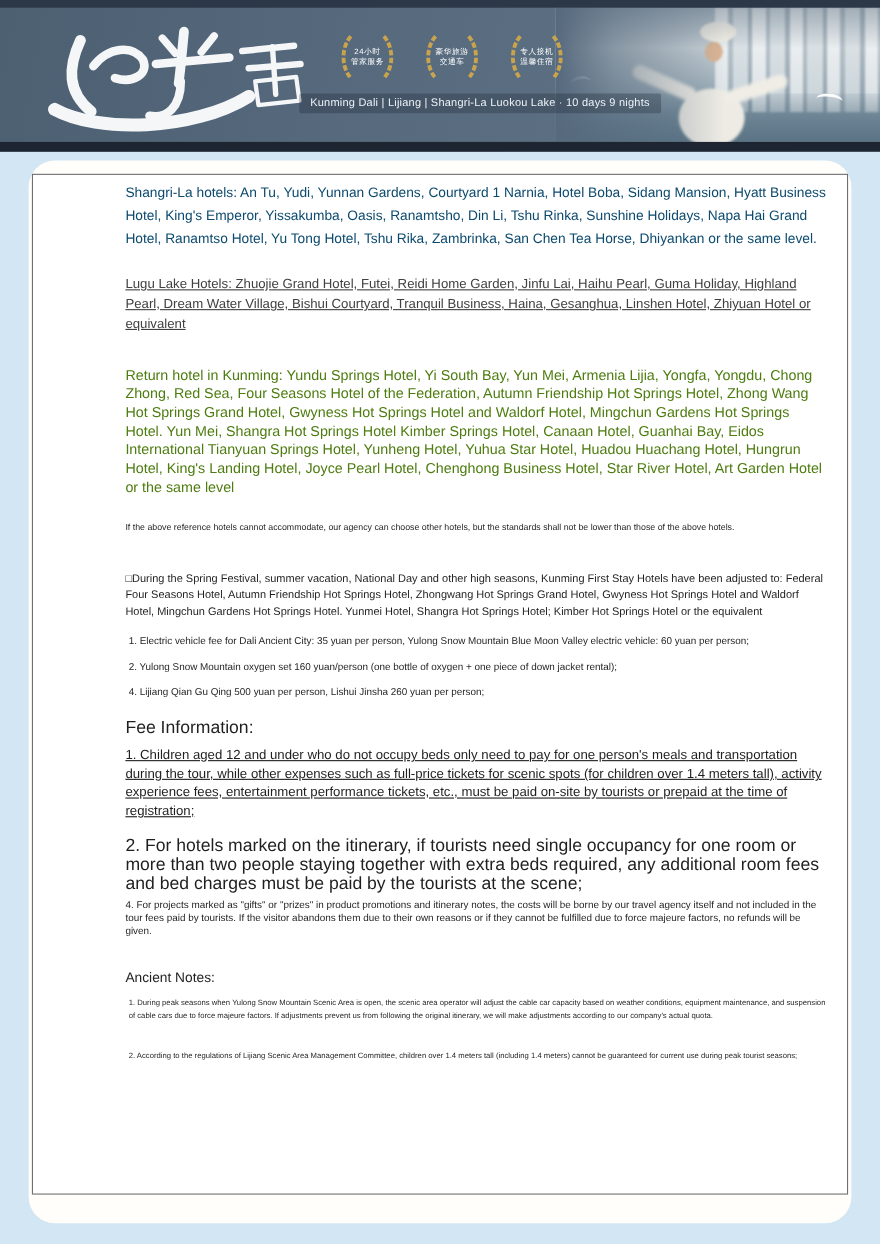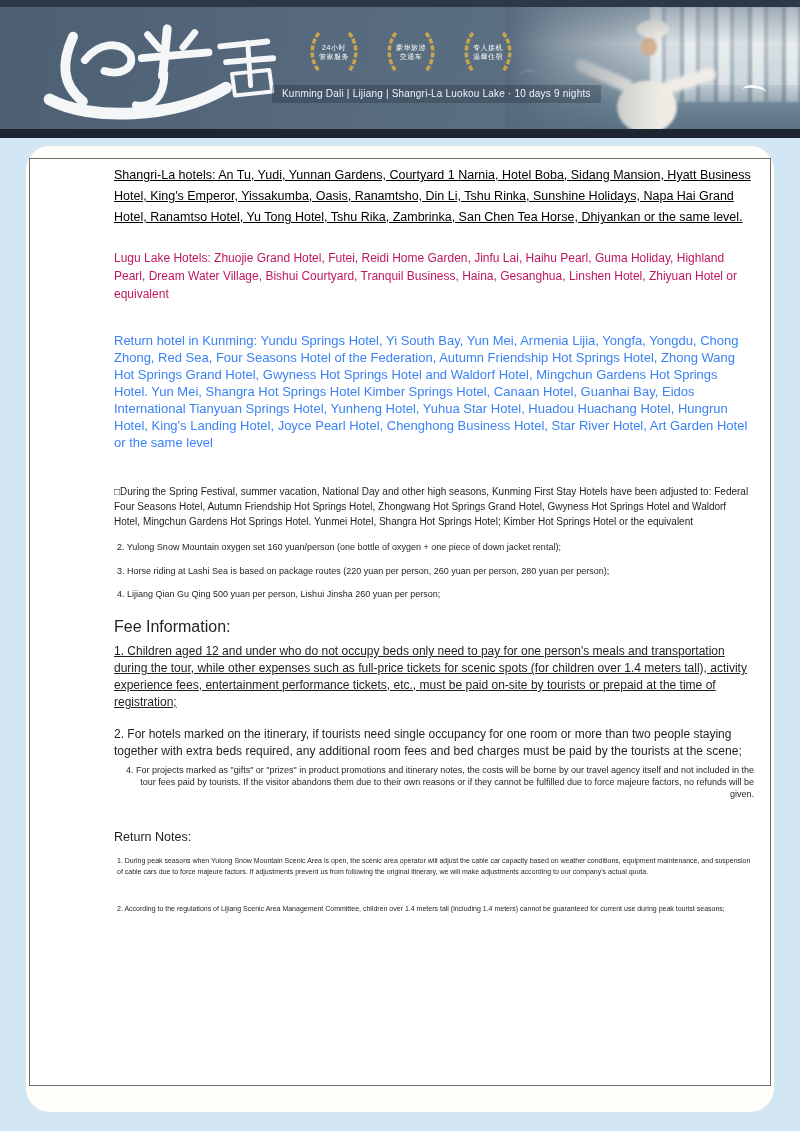--- a/index.html
+++ b/index.html
@@ -52,33 +52,33 @@
     text-align:center;letter-spacing:.5px;}
   .tagline{position:absolute;left:272px;top:85px;font-size:10px;color:#eef3f8;
     background:rgba(25,35,50,.30);padding:3px 10px 4px;border-radius:2px;letter-spacing:.2px;white-space:nowrap;}
   
   .card{position:absolute;left:26px;top:146px;width:748px;height:966px;
     background:#fffefa;border-radius:24px;}
   .frame{position:absolute;left:3px;right:3px;top:12px;bottom:26px;
     border:1.5px solid #6e6e6e;background:#fff;}
   .content{padding:6px 16px 0 84px;color:#1f1f1f;}
   .content p{margin:0;}
-  .p-hotel{color:#000000;font-size:12.5px;line-height:21px;text-decoration:underline;}
-  .p-hotel2{color:#be185d;font-size:12px;line-height:18px;margin-top:21px !important;}
-  .p-kunming{color:#3b82f6;font-size:13px;line-height:17px;margin-top:29px !important;}
+  .p-hotel{color:#0c4a6e;font-size:12.5px;line-height:21px;}
+  .p-hotel2{color:#404040;font-size:12px;line-height:18px;margin-top:21px !important;text-decoration:underline;}
+  .p-kunming{color:#4d7c0f;font-size:13px;line-height:17px;margin-top:29px !important;}
   .p-note{font-size:8px;line-height:12px;margin-top:23px !important;}
   .p-season{font-size:10px;line-height:15px;margin-top:33px !important;}
   .lbl-optional{font-size:10px;margin-top:33px !important;}
   .p-opt{font-size:9px;line-height:12px;margin-top:12px !important;padding-left:3px;}
   .p-opt.last{margin-top:11px !important;}
   .lbl-fee{font-size:16px;margin-top:18px !important;}
   .p-fee1{font-size:12px;line-height:17px;margin-top:7px !important;text-decoration:underline;}
-  .p-fee2{font-size:12px;line-height:17px;margin-top:15px !important;}
+  .p-fee2{font-size:16px;line-height:17px;margin-top:15px !important;}
   .p-fee3{font-size:12px;line-height:17px;margin-top:10px !important;}
-  .p-fee4{font-size:9px;line-height:12px;margin-top:4px !important;text-align:right;}
+  .p-fee4{font-size:9px;line-height:12px;margin-top:4px !important;}
   .lbl-special{font-size:12.5px;margin-top:30px !important;}
   .p-sp{font-size:7px;line-height:11px;margin-top:11px !important;padding-left:3px;}
   .p-sp.second{margin-top:26px !important;}
 </style>
 </head>
 <body>
 
 <div class="banner">
   <div class="photo">
     <div class="buildings"></div>
@@ -150,31 +150,32 @@
 <div class="card">
   <div class="frame">
     <div class="content">
 
       <p class="p-hotel">Shangri-La hotels: An Tu, Yudi, Yunnan Gardens, Courtyard 1 Narnia, Hotel Boba, Sidang Mansion, Hyatt Business Hotel, King's Emperor, Yissakumba, Oasis, Ranamtsho, Din Li, Tshu Rinka, Sunshine Holidays, Napa Hai Grand Hotel, Ranamtso Hotel, Yu Tong Hotel, Tshu Rika, Zambrinka, San Chen Tea Horse, Dhiyankan or the same level.</p>
 
       <p class="p-hotel2">Lugu Lake Hotels: Zhuojie Grand Hotel, Futei, Reidi Home Garden, Jinfu Lai, Haihu Pearl, Guma Holiday, Highland Pearl, Dream Water Village, Bishui Courtyard, Tranquil Business, Haina, Gesanghua, Linshen Hotel, Zhiyuan Hotel or equivalent</p>
 
       <p class="p-kunming">Return hotel in Kunming: Yundu Springs Hotel, Yi South Bay, Yun Mei, Armenia Lijia, Yongfa, Yongdu, Chong Zhong, Red Sea, Four Seasons Hotel of the Federation, Autumn Friendship Hot Springs Hotel, Zhong Wang Hot Springs Grand Hotel, Gwyness Hot Springs Hotel and Waldorf Hotel, Mingchun Gardens Hot Springs Hotel. Yun Mei, Shangra Hot Springs Hotel Kimber Springs Hotel, Canaan Hotel, Guanhai Bay, Eidos International Tianyuan Springs Hotel, Yunheng Hotel, Yuhua Star Hotel, Huadou Huachang Hotel, Hungrun Hotel, King's Landing Hotel, Joyce Pearl Hotel, Chenghong Business Hotel, Star River Hotel, Art Garden Hotel or the same level</p>
 
+      <p class="p-note">If the above reference hotels cannot accommodate, our agency can choose other hotels, but the standards shall not be lower than those of the above hotels.</p>
 
       <p class="p-season">□During the Spring Festival, summer vacation, National Day and other high seasons, Kunming First Stay Hotels have been adjusted to: Federal Four Seasons Hotel, Autumn Friendship Hot Springs Hotel, Zhongwang Hot Springs Grand Hotel, Gwyness Hot Springs Hotel and Waldorf Hotel, Mingchun Gardens Hot Springs Hotel. Yunmei Hotel, Shangra Hot Springs Hotel; Kimber Hot Springs Hotel or the equivalent</p>
 
+      <p class="p-opt">1. Electric vehicle fee for Dali Ancient City: 35 yuan per person, Yulong Snow Mountain Blue Moon Valley electric vehicle: 60 yuan per person;</p>
       <p class="p-opt">2. Yulong Snow Mountain oxygen set 160 yuan/person (one bottle of oxygen + one piece of down jacket rental);</p>
-      <p class="p-opt">3. Horse riding at Lashi Sea is based on package routes (220 yuan per person, 260 yuan per person, 280 yuan per person);</p>
       <p class="p-opt last">4. Lijiang Qian Gu Qing 500 yuan per person, Lishui Jinsha 260 yuan per person;</p>
 
       <p class="lbl-fee">Fee Information:</p>
       <p class="p-fee1">1. Children aged 12 and under who do not occupy beds only need to pay for one person's meals and transportation during the tour, while other expenses such as full-price tickets for scenic spots (for children over 1.4 meters tall), activity experience fees, entertainment performance tickets, etc., must be paid on-site by tourists or prepaid at the time of registration;</p>
       <p class="p-fee2">2. For hotels marked on the itinerary, if tourists need single occupancy for one room or more than two people staying together with extra beds required, any additional room fees and bed charges must be paid by the tourists at the scene;</p>
       <p class="p-fee4">4. For projects marked as "gifts" or "prizes" in product promotions and itinerary notes, the costs will be borne by our travel agency itself and not included in the tour fees paid by tourists. If the visitor abandons them due to their own reasons or if they cannot be fulfilled due to force majeure factors, no refunds will be given.</p>
 
-      <p class="lbl-special">Return Notes:</p>
+      <p class="lbl-special">Ancient Notes:</p>
       <p class="p-sp">1. During peak seasons when Yulong Snow Mountain Scenic Area is open, the scenic area operator will adjust the cable car capacity based on weather conditions, equipment maintenance, and suspension of cable cars due to force majeure factors. If adjustments prevent us from following the original itinerary, we will make adjustments according to our company's actual quota.</p>
       <p class="p-sp second">2. According to the regulations of Lijiang Scenic Area Management Committee, children over 1.4 meters tall (including 1.4 meters) cannot be guaranteed for current use during peak tourist seasons;</p>
 
     </div>
   </div>
 </div>
 
 </body></html>

